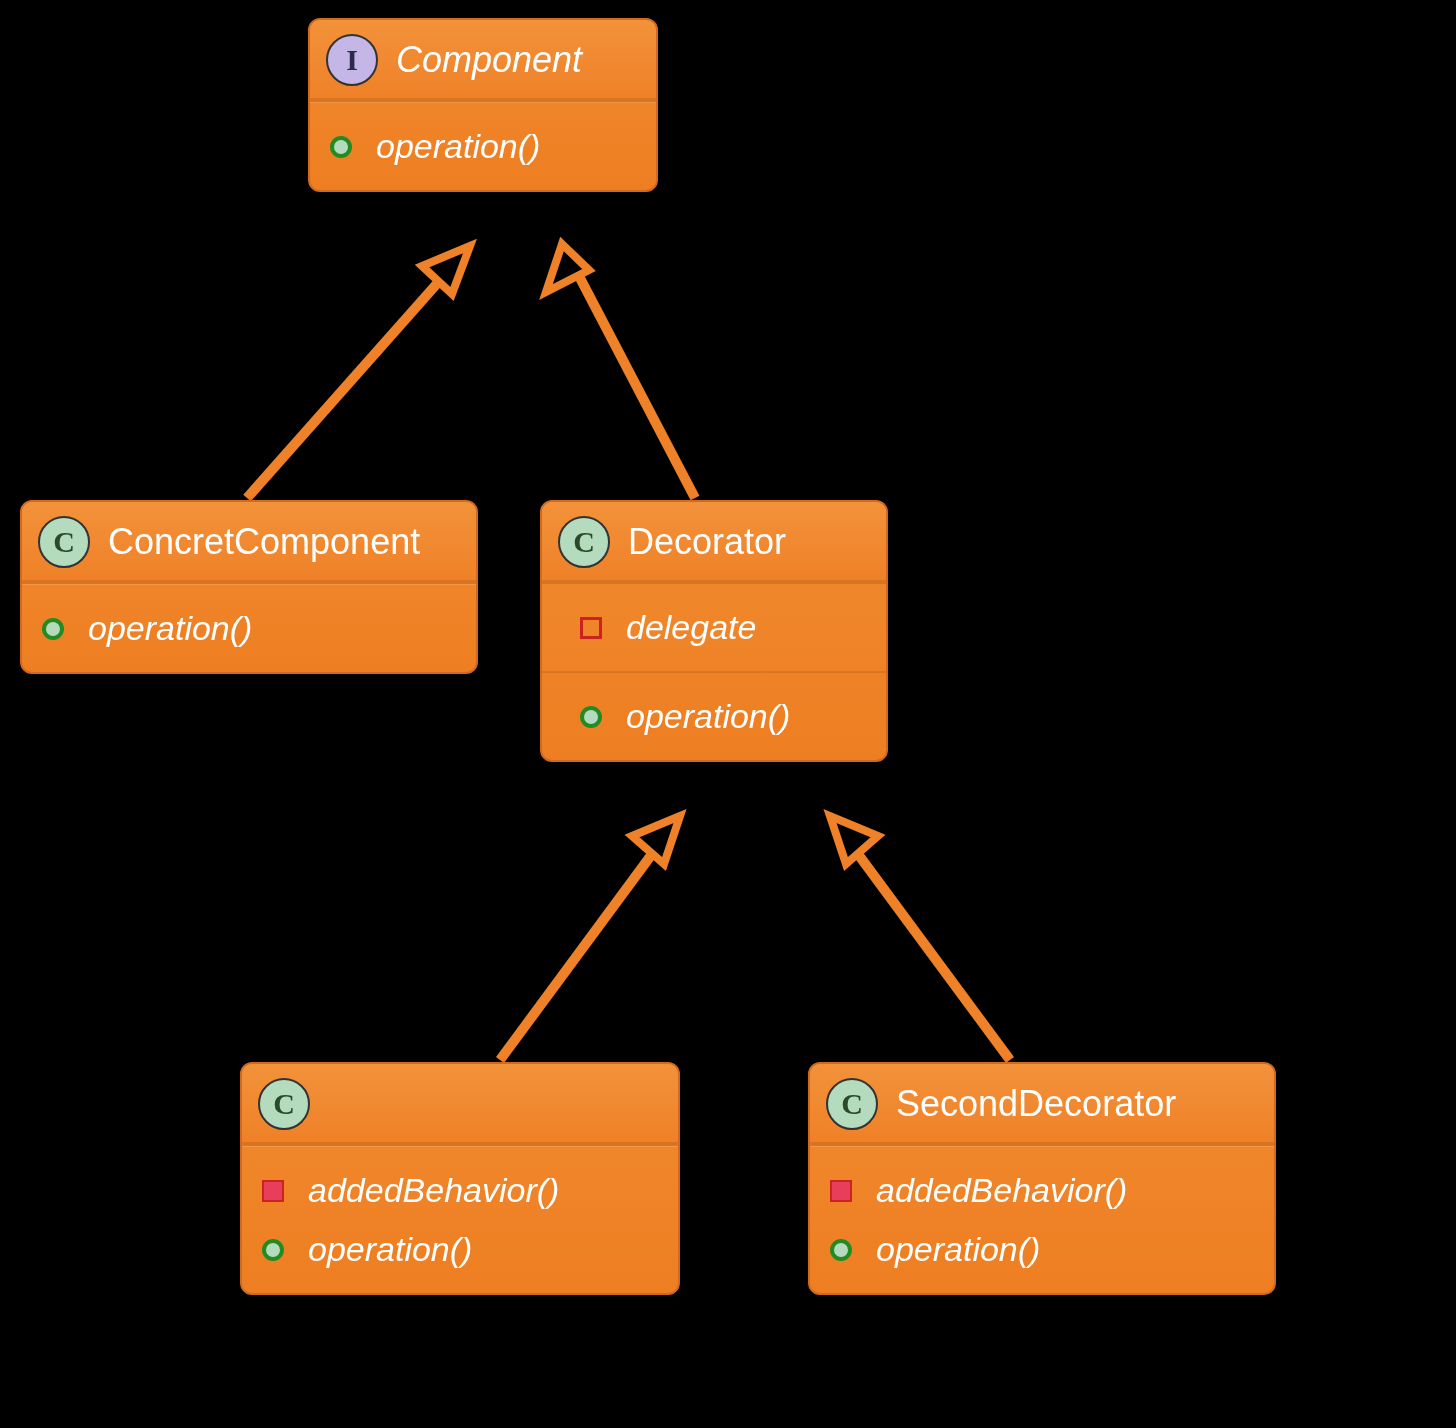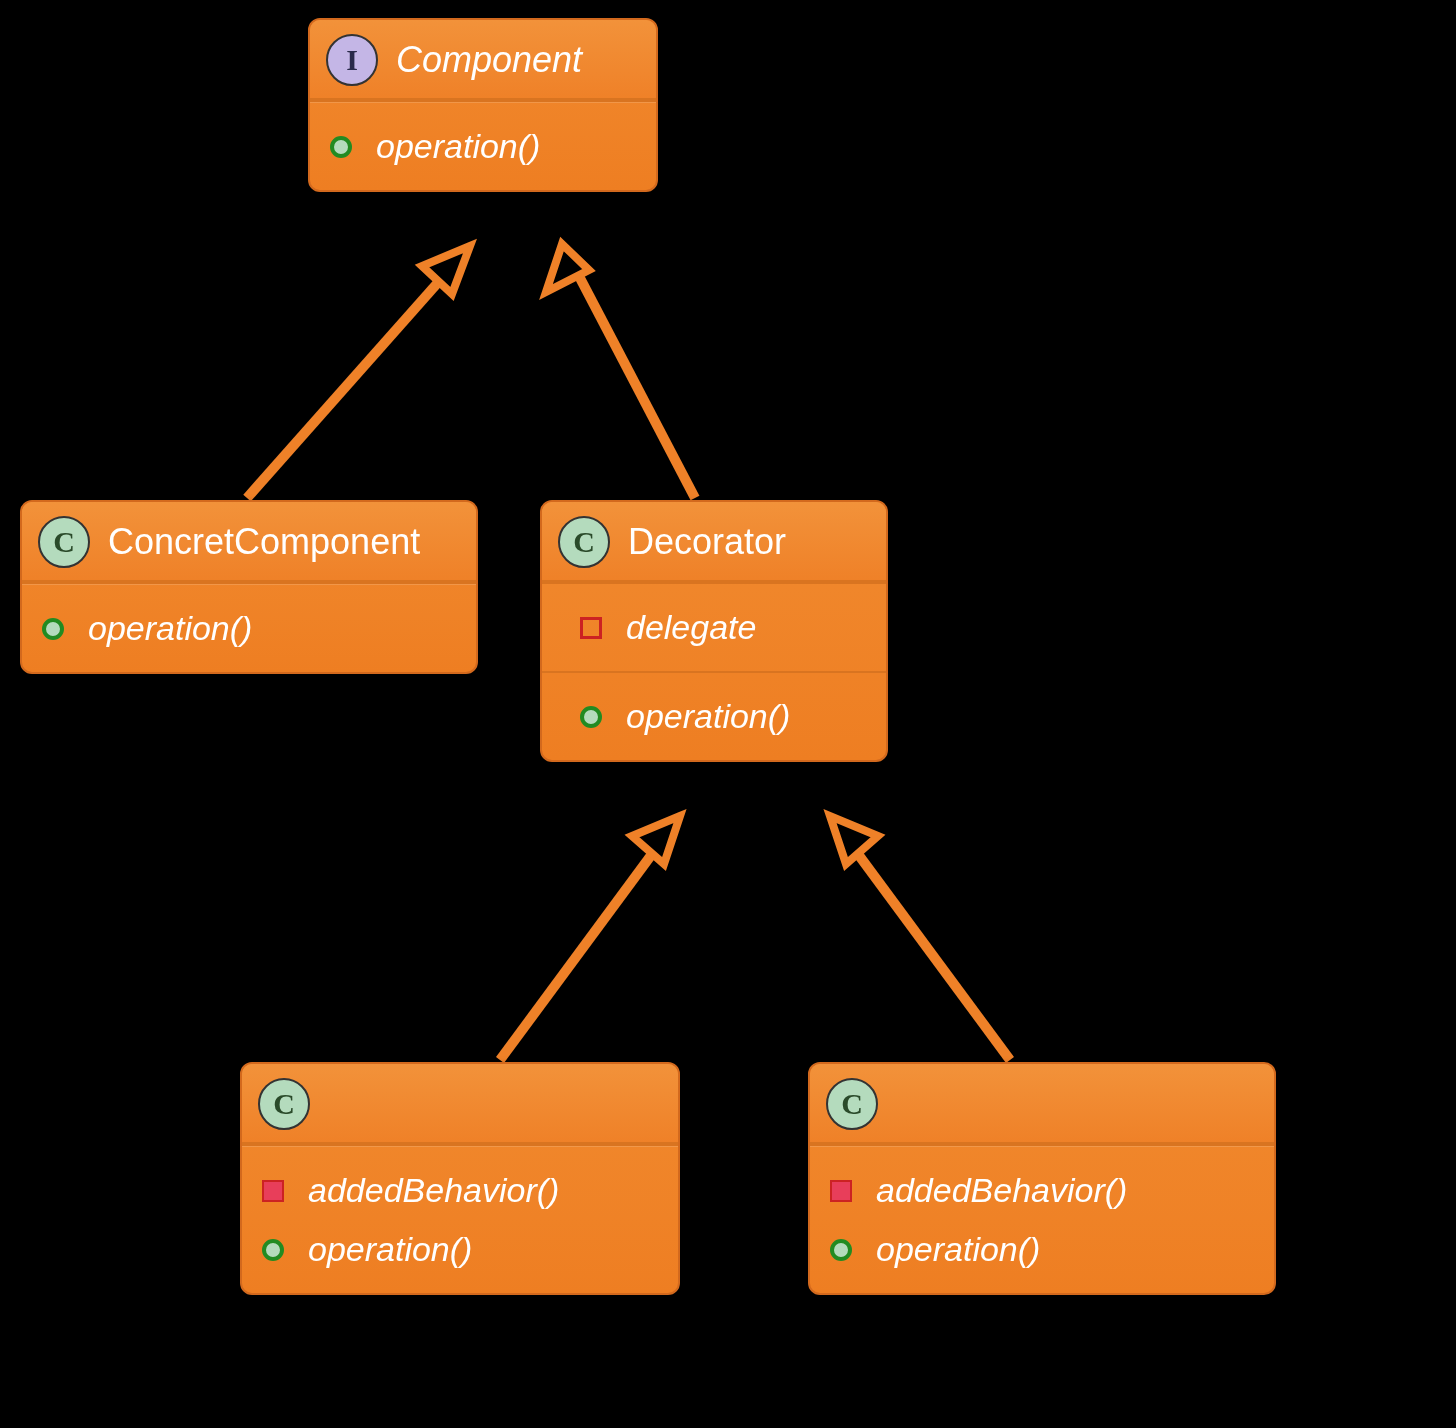--- a/index.html
+++ b/index.html
@@ -188,20 +188,21 @@
     <div class="member">
       <span class="vis public-circle"></span>
       <span>operation()</span>
     </div>
   </div>
 </div>
 
 <div class="class-box" style="left:808px; top:1062px; width:468px;">
   <div class="class-header">
     <div class="icon-badge class">C</div>
+    <div class="class-name">SecondDecorator</div>
   </div>
   <div class="hr-line"></div>
   <div class="section">
     <div class="member">
       <span class="vis private-square-filled"></span>
       <span>addedBehavior()</span>
     </div>
     <div class="member">
       <span class="vis public-circle"></span>
       <span>operation()</span>

